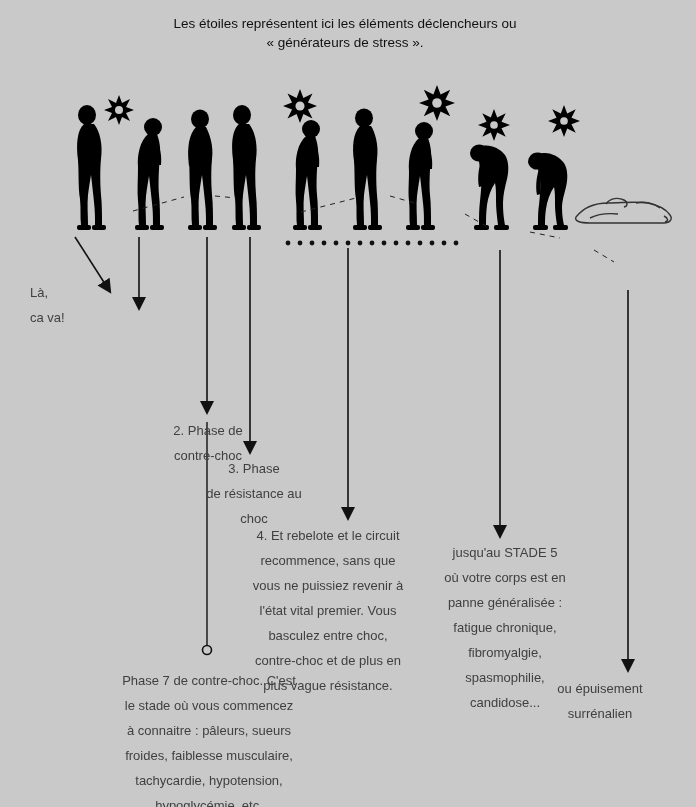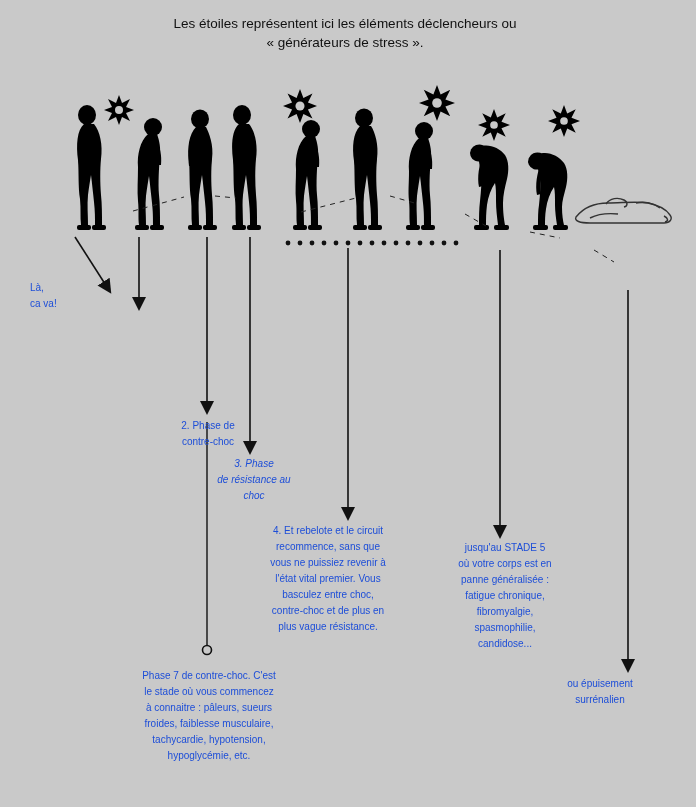--- a/index.html
+++ b/index.html
@@ -37,23 +37,23 @@
     width: 696px;
     height: 155px;
   }
   .fig {
     position: absolute;
     bottom: 0;
   }
   svg { display: block; }
   .note {
     position: absolute;
-    font-size: 10px;
-    line-height: 16px;
-    color: #1d4ed8;
+    font-size: 13px;
+    line-height: 25px;
+    color: #404040;
   }
   .note.center { text-align: center; }
   .note.left { text-align: left; }
   .note b { font-weight: normal; }
   .arrows {
     position: absolute;
     top: 0;
     left: 0;
     width: 696px;
     height: 807px;
@@ -291,21 +291,21 @@
     <circle cx="207" cy="650" r="4.5" fill="none" stroke="#111" stroke-width="1.6"></circle>
   </svg>
 
   <div class="note left" style="left:30px; top:280px; width:90px; white-space:pre-line;">Là,
 ca va!</div>
 
 
   <div class="note center" style="left:152px; top:418px; width:112px; white-space:pre-line;">2. Phase de
 contre-choc</div>
 
-  <div class="note center" style="left:196px; top:456px; width:116px; white-space:pre-line;font-style:italic;">3. Phase
+  <div class="note center" style="left:196px; top:456px; width:116px; white-space:pre-line;">3. Phase
 de résistance au
 choc</div>
 
   <div class="note center" style="left:236px; top:523px; width:184px; white-space:pre-line;">4. Et rebelote et le circuit
 recommence, sans que
 vous ne puissiez revenir à
 l'état vital premier. Vous
 basculez entre choc,
 contre-choc et de plus en
 plus vague résistance.</div>

